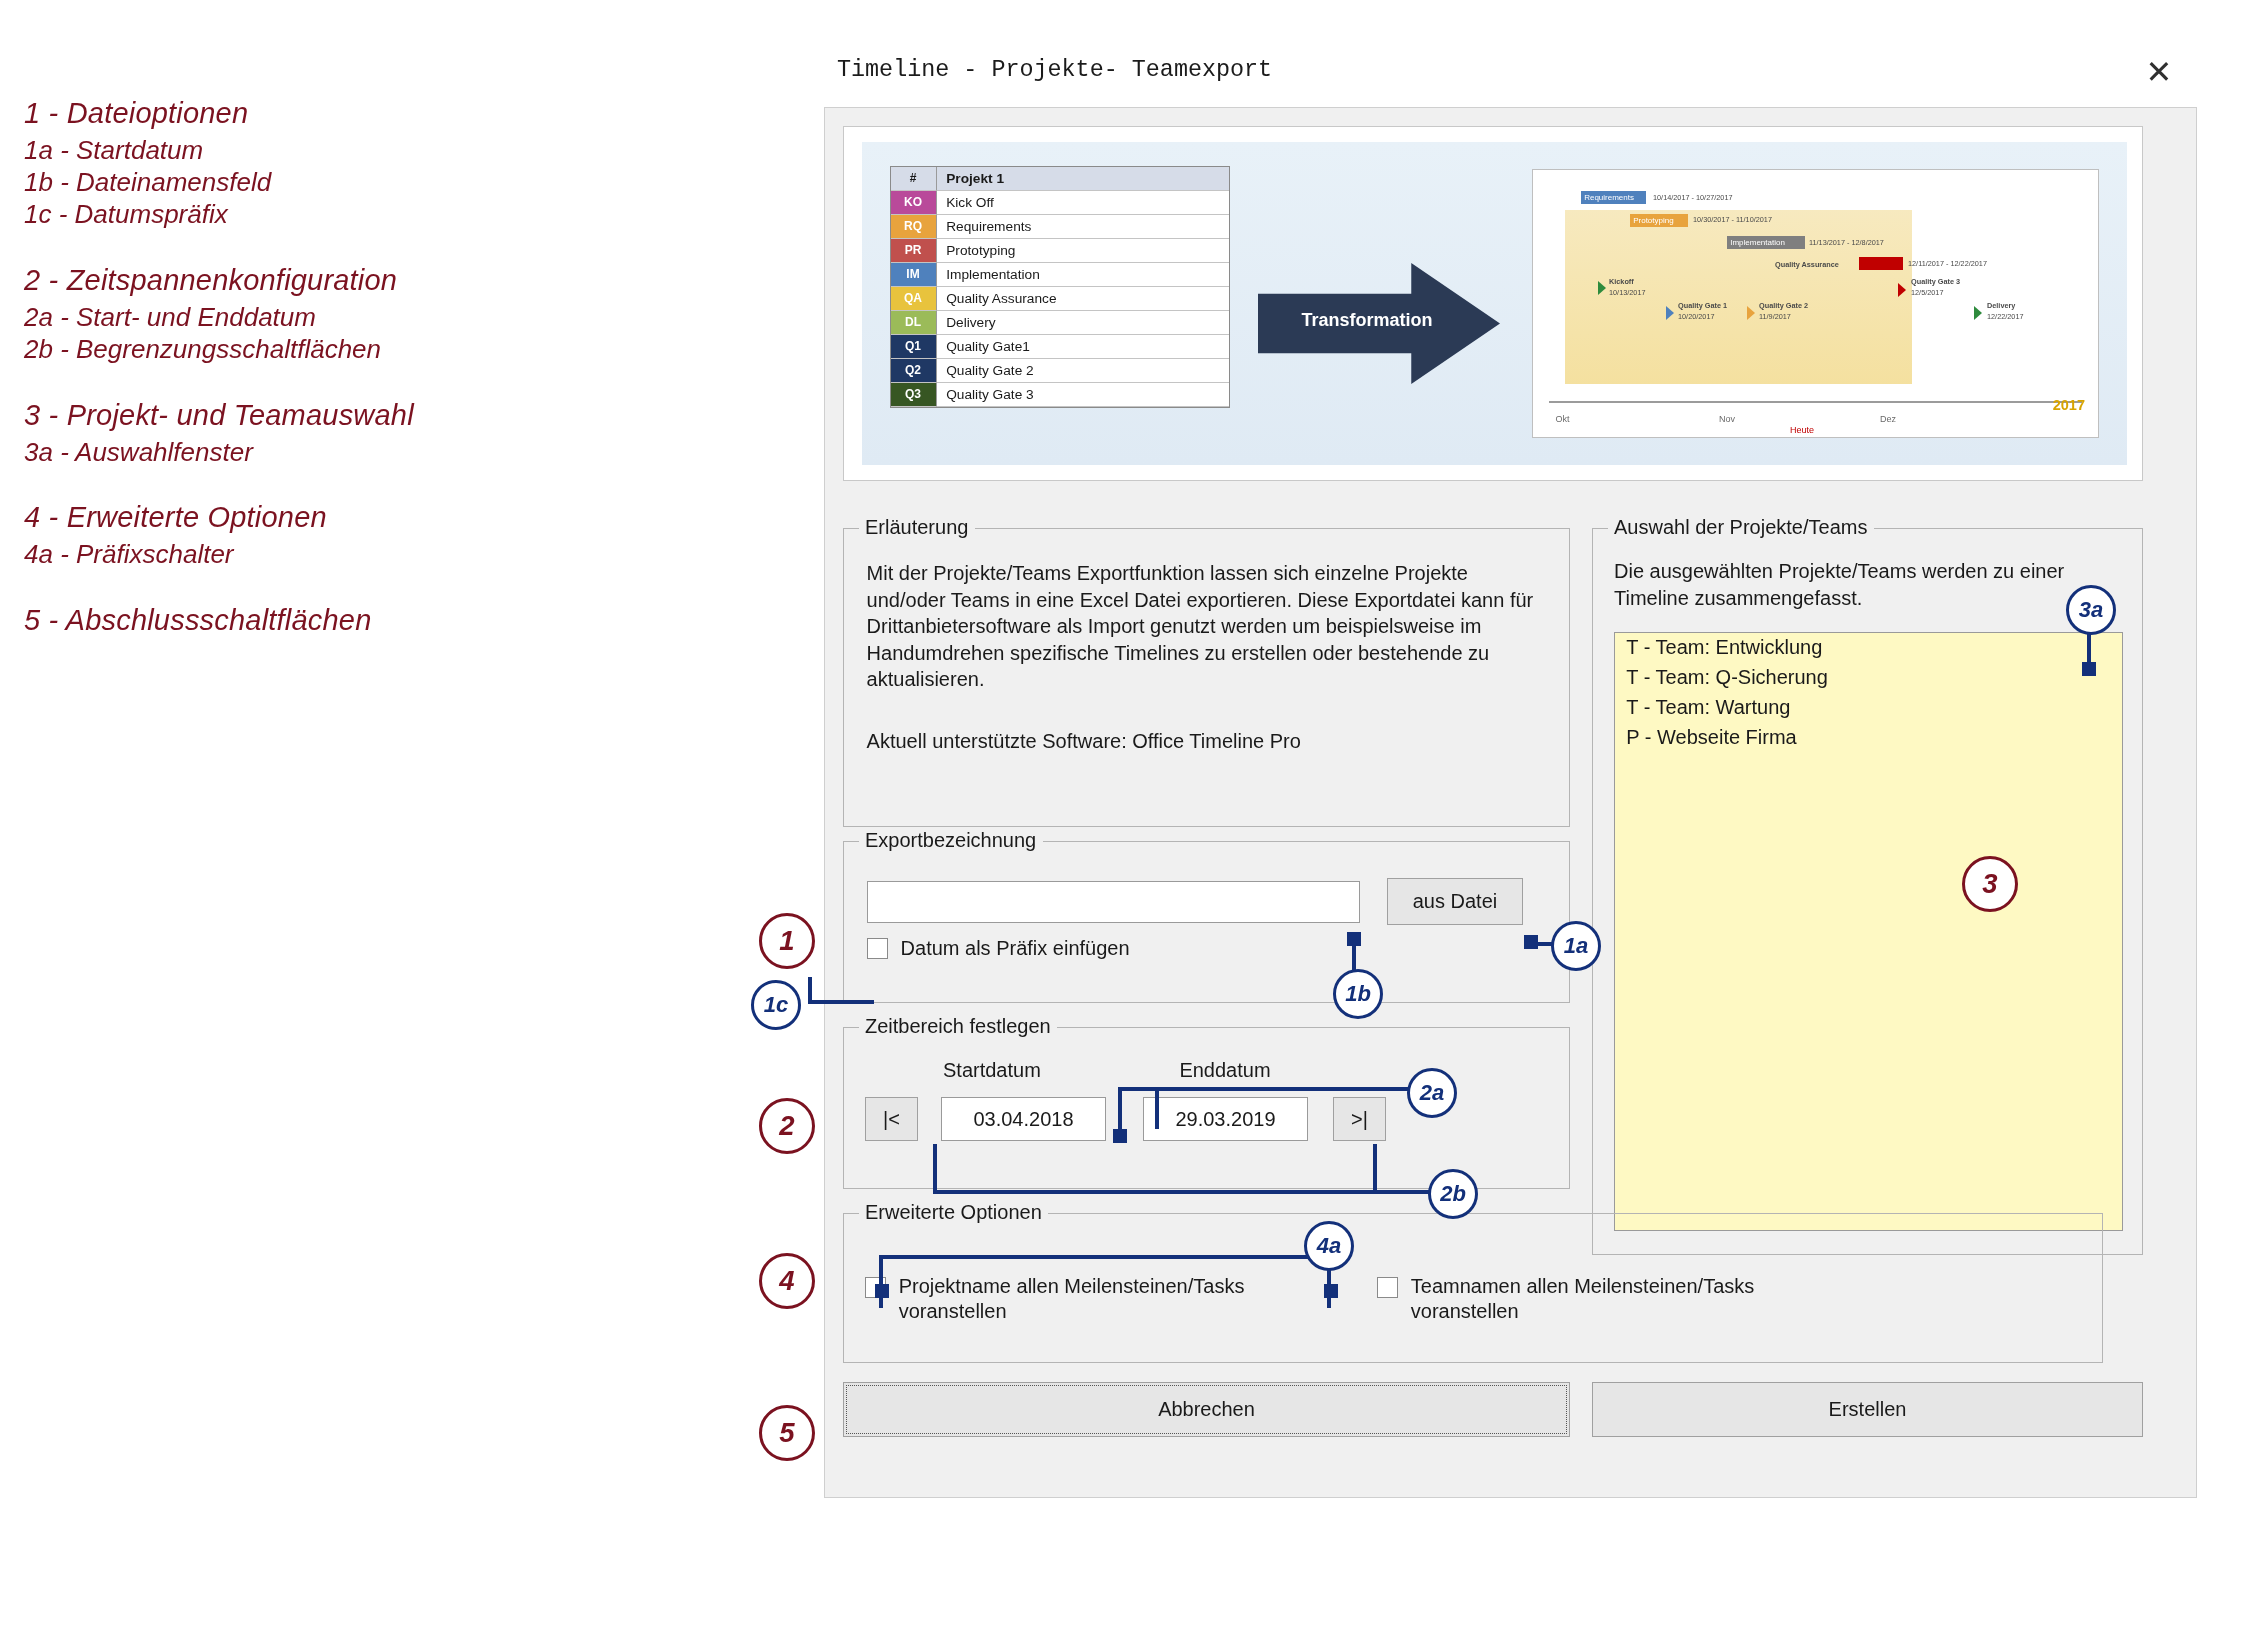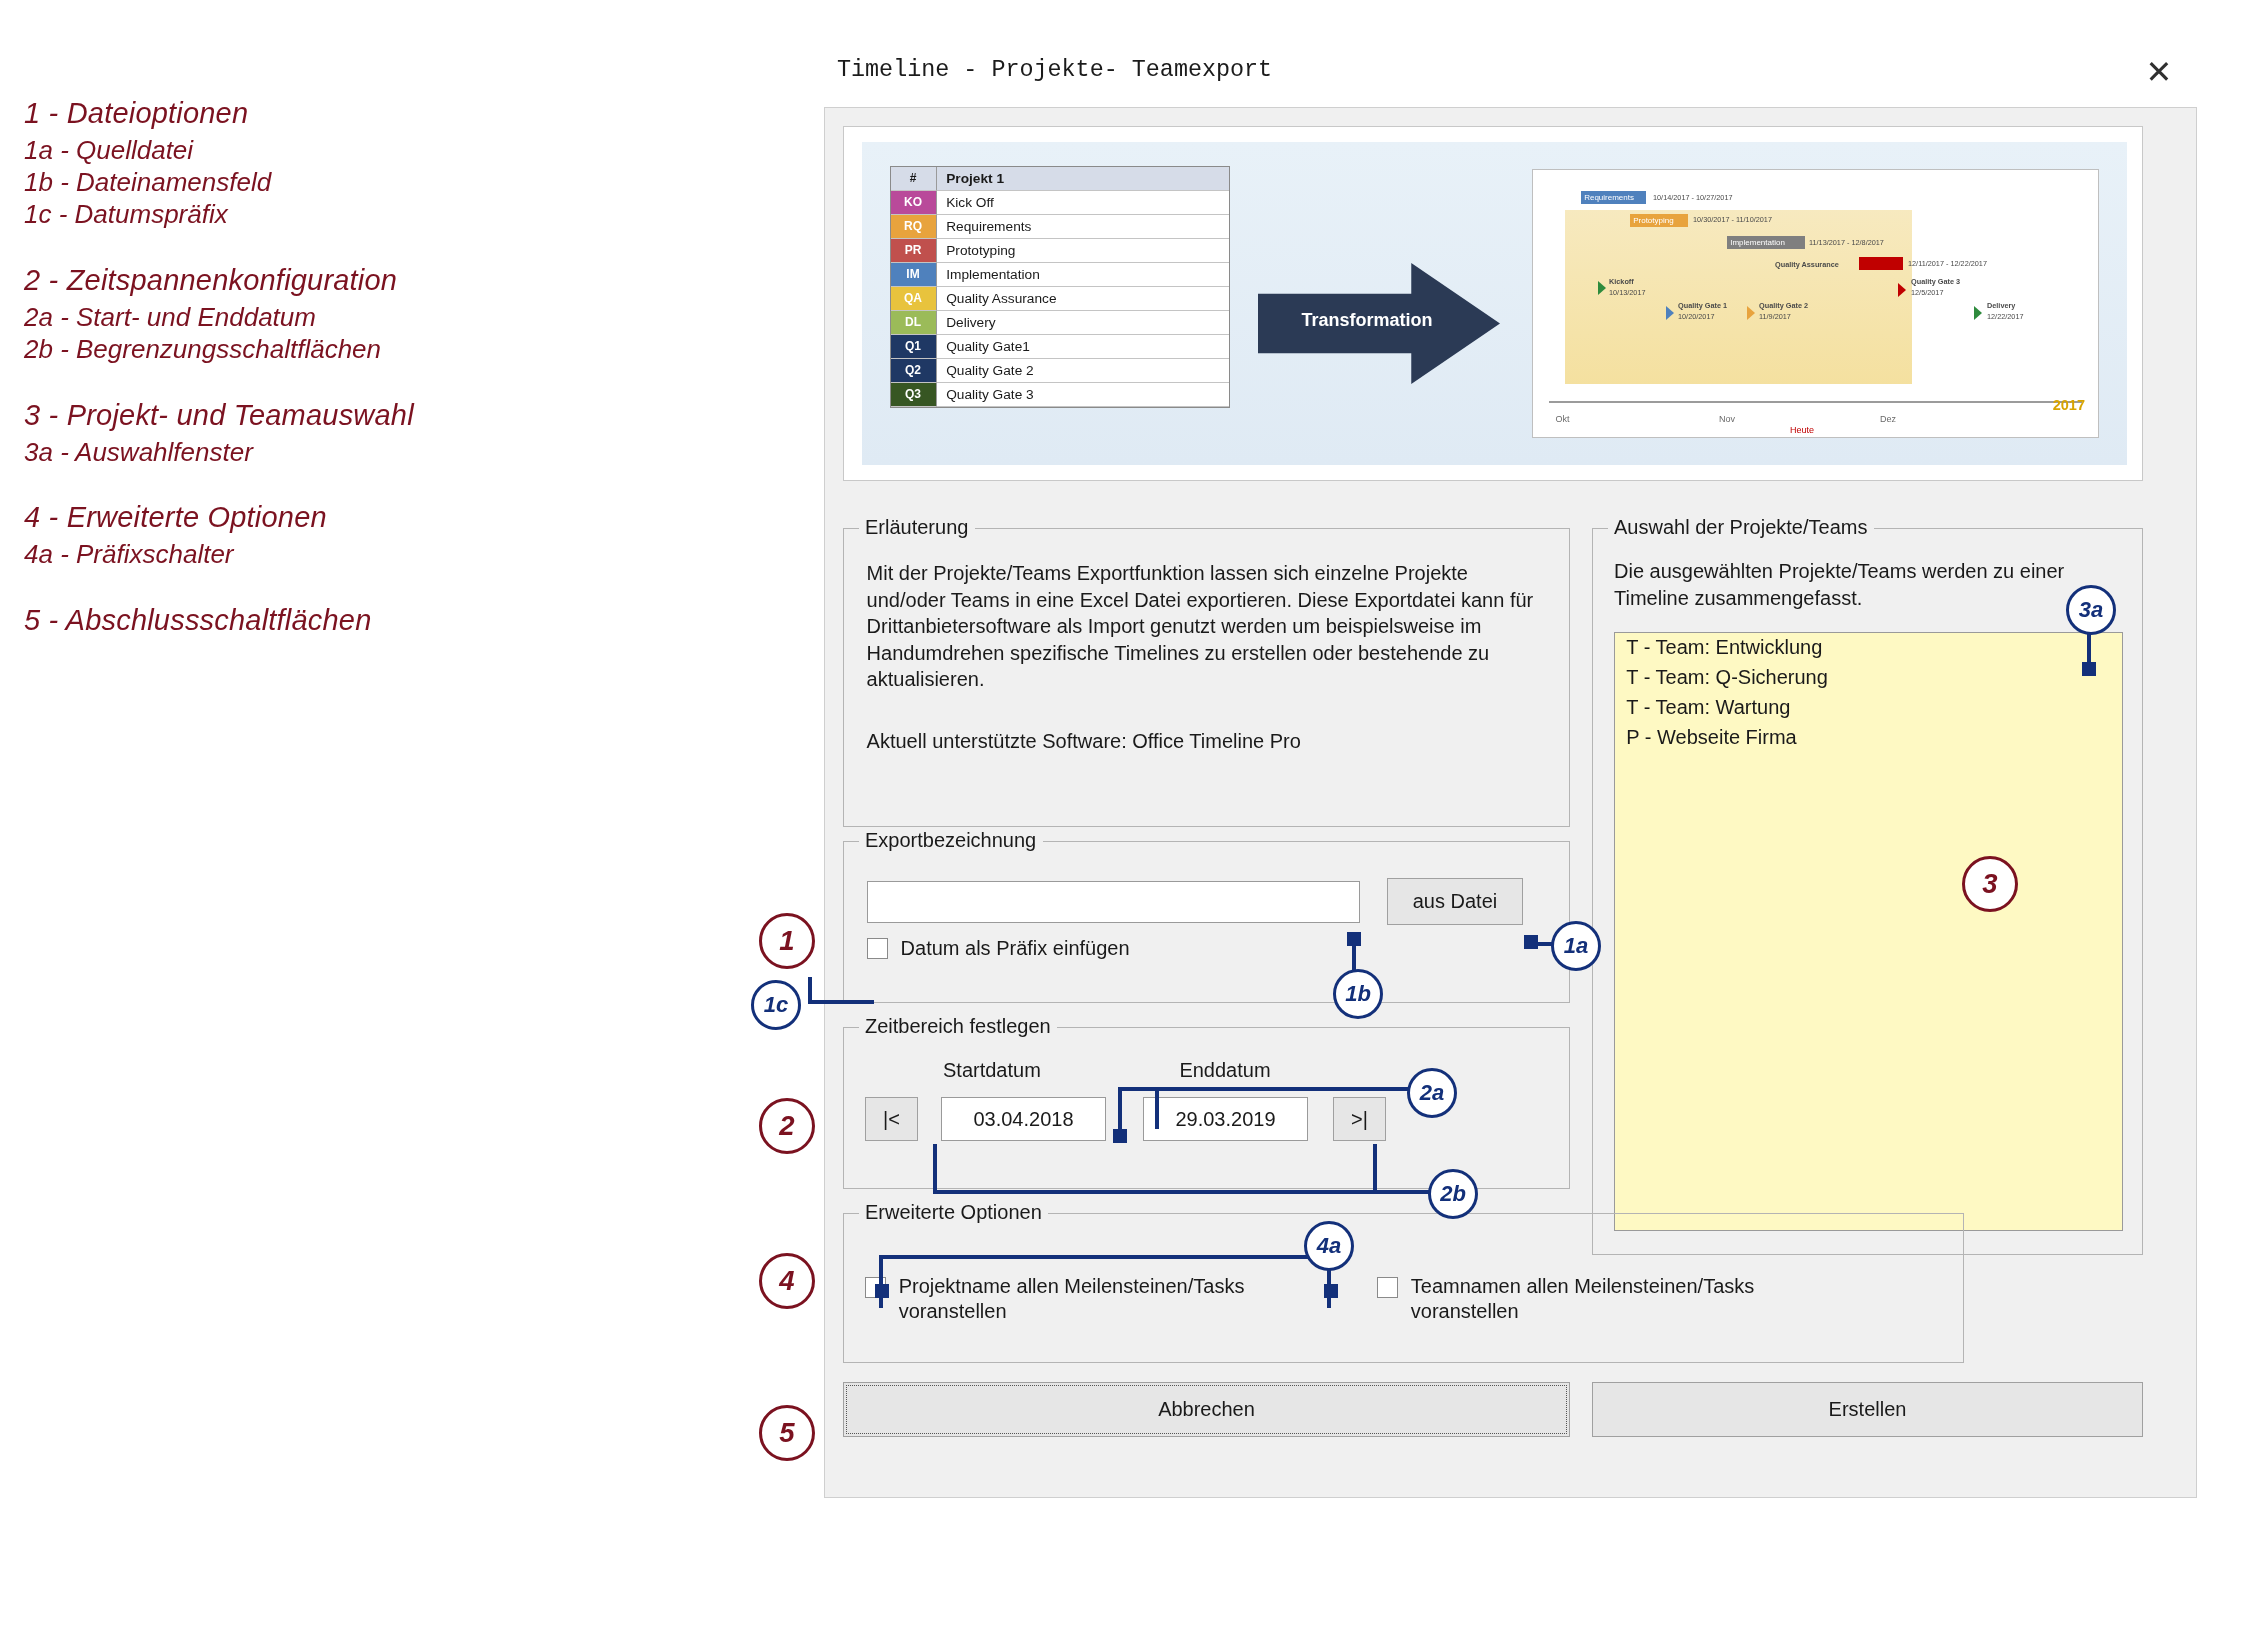--- a/index.html
+++ b/index.html
@@ -300,21 +300,21 @@
 </style>
 </head>
 <body>
 
 <div id="root">
 
   <div class="legend">
 
     <div class="grp">
       <div class="grp-title">1 - Dateioptionen</div>
-      <div class="grp-sub">1a - Quelldatei</div>
+      <div class="grp-sub">1a - Startdatum</div>
       <div class="grp-sub">1b - Dateinamensfeld</div>
       <div class="grp-sub">1c - Datumspräfix</div>
     </div>
 
     <div class="grp">
       <div class="grp-title">2 - Zeitspannenkonfiguration</div>
       <div class="grp-sub">2a - Start- und Enddatum</div>
       <div class="grp-sub">2b - Begrenzungsschaltflächen</div>
     </div>
 
@@ -478,21 +478,21 @@
         <div style="position:absolute; left:300px; top:31px; width:162px; text-align:center; font-size:20px; color:#1a1a1a;">Enddatum</div>
 
         <button class="winbtn" style="position:absolute; left:21px; top:69px; width:53px; height:44px;">|&lt;</button>
 
         <input class="txtfield" style="position: absolute; left: 97px; top: 69px; width: 165px; height: 44px; text-align: center;" value="03.04.2018">
         <input class="txtfield" style="position: absolute; left: 299px; top: 69px; width: 165px; height: 44px; text-align: center;" value="29.03.2019">
 
         <button class="winbtn" style="position:absolute; left:489px; top:69px; width:53px; height:44px;">&gt;|</button>
       </div>
 
-      <div class="group" style="left:18px; top:1105px; width:1121px; height:150px;">
+      <div class="group" style="left:18px; top:1105px; width:1260px; height:150px;">
         <div class="g-legend">Erweiterte Optionen</div>
 
         <div style="position:absolute; left:21px; top:60px; display:flex; align-items:flex-start; gap:13px; width:485px;">
           <span class="chk" style="margin-top:3.2px;"></span>
           <span style="font-size:20px; color:#1a1a1a; line-height:1.25;">Projektname allen Meilensteinen/Tasks voranstellen</span>
         </div>
 
         <div style="position:absolute; left:533px; top:60px; display:flex; align-items:flex-start; gap:13px; width:485px;">
           <span class="chk" style="margin-top:3.2px;"></span>
           <span style="font-size:20px; color:#1a1a1a; line-height:1.25;">Teamnamen allen Meilensteinen/Tasks voranstellen</span>

